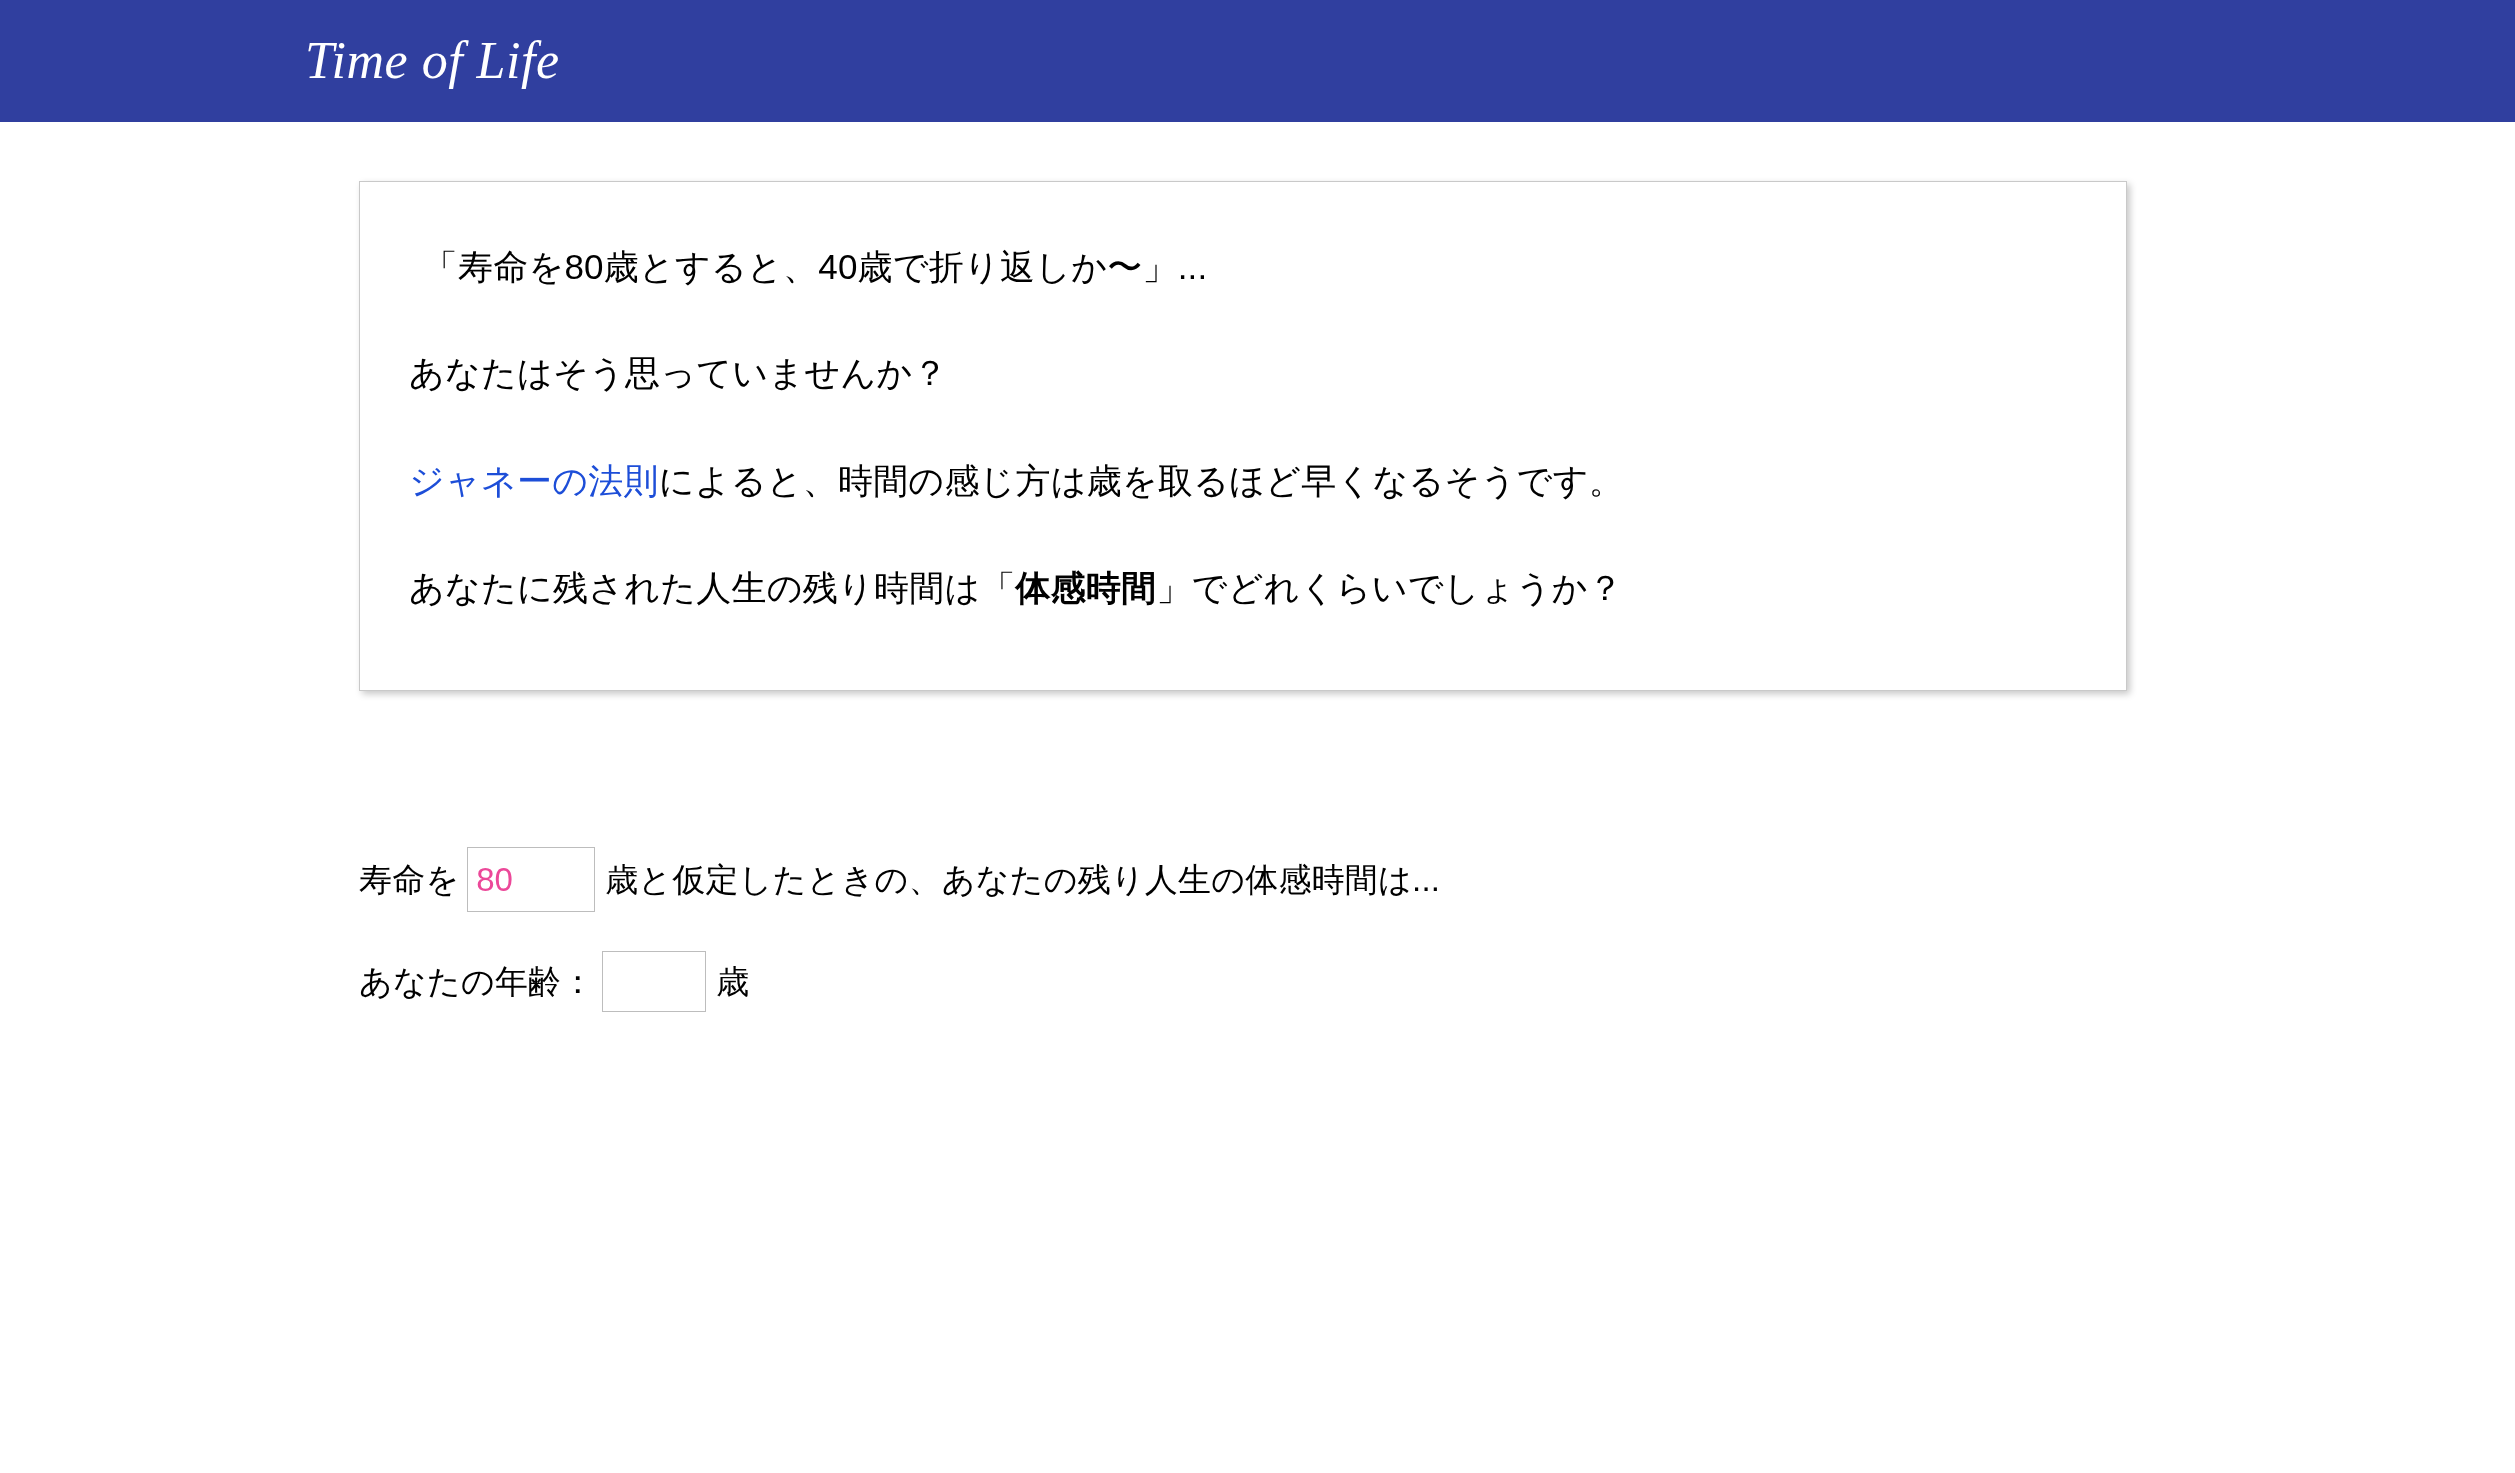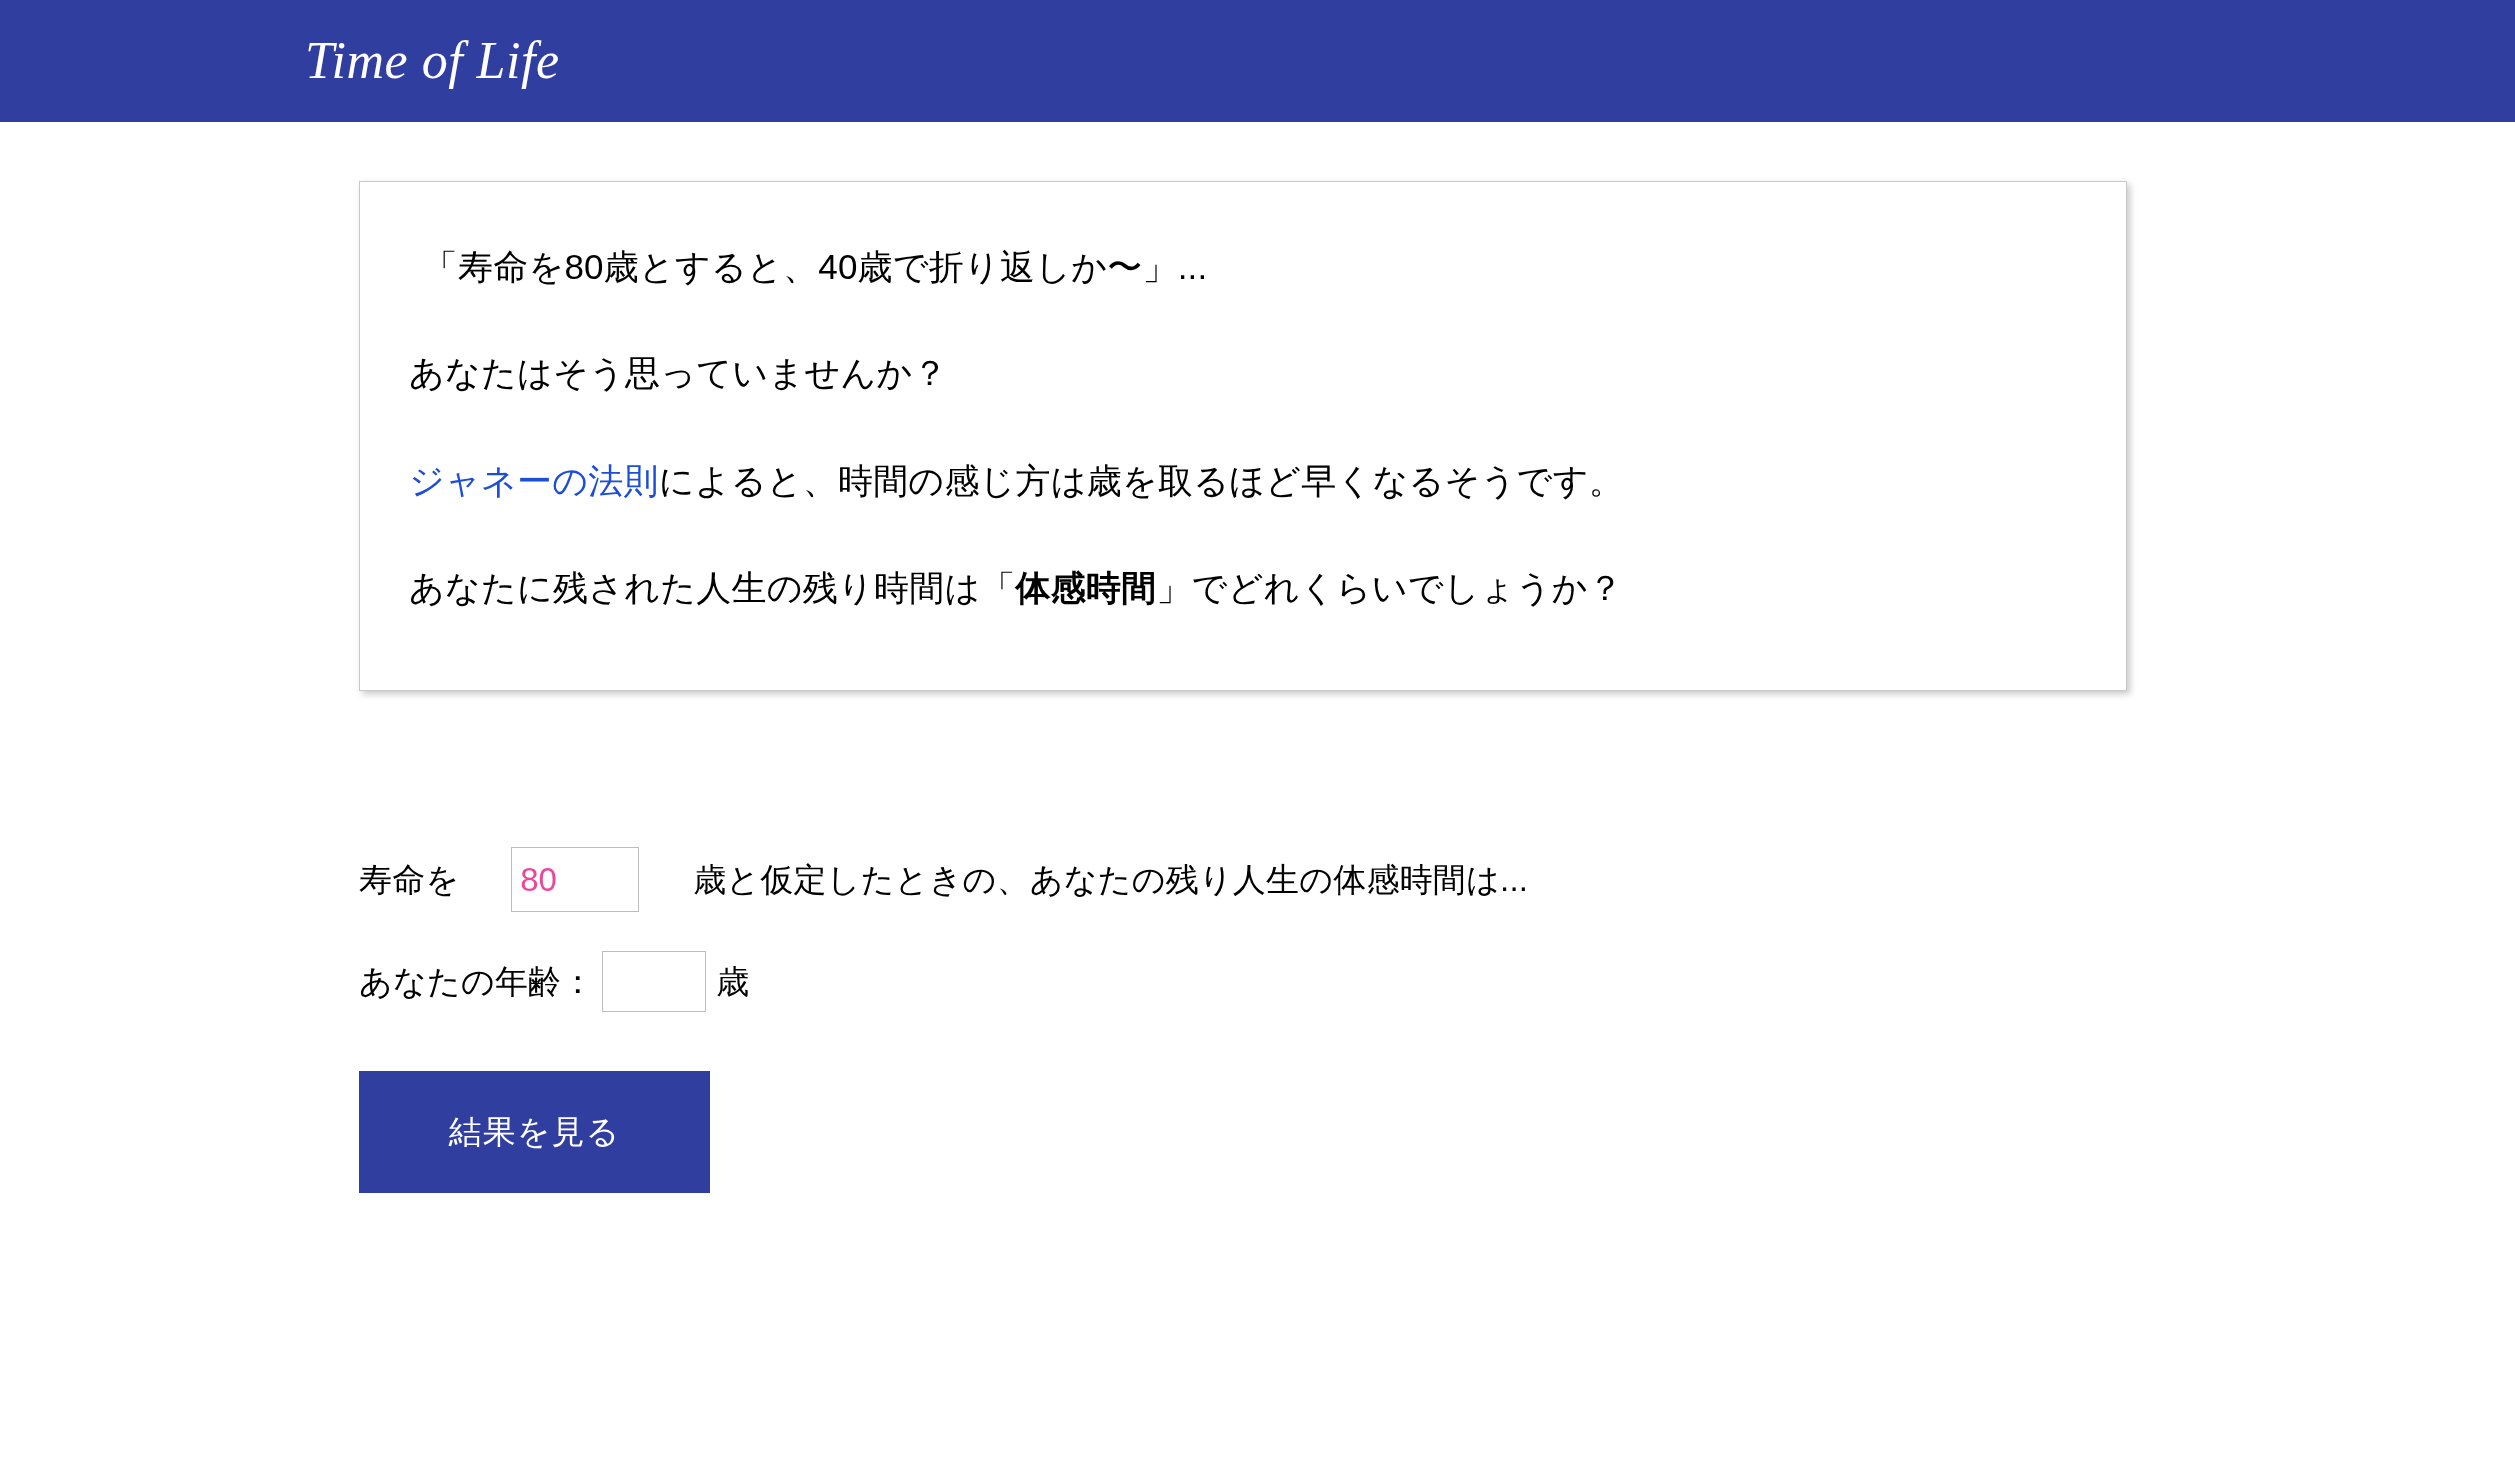--- a/index.html
+++ b/index.html
@@ -92,21 +92,20 @@
   .form-row {
     display: flex;
     align-items: center;
     font-size: 33px;
     line-height: 1;
     white-space: nowrap;
     letter-spacing: 0.2px;
   }
   .form-row.row-lifespan {
     margin-bottom: 39px;
-    gap: 44px;
   }
   .form-row.row-age {
     margin-bottom: 0;
   }
   .row-label {
     color: #000000;
   }
   .num-input {
     font-family: "Liberation Sans", "DejaVu Sans", sans-serif;
     font-size: 33px;
@@ -176,18 +175,17 @@
       <input class="num-input" id="lifespan-input" type="text" value="80" style="">
       <span class="row-label">歳と仮定したときの、あなたの残り人生の体感時間は...</span>
     </div>
 
     <div class="form-row row-age">
       <span class="row-label">あなたの年齢：</span>
       <input class="num-input" id="age-input" type="text" value="" style="">
       <span class="row-label">歳</span>
     </div>
 
-    <button class="submit-button" type="button">結果を見る</button>
 
   </section>
 
 </main>
 
 
 </body></html>

